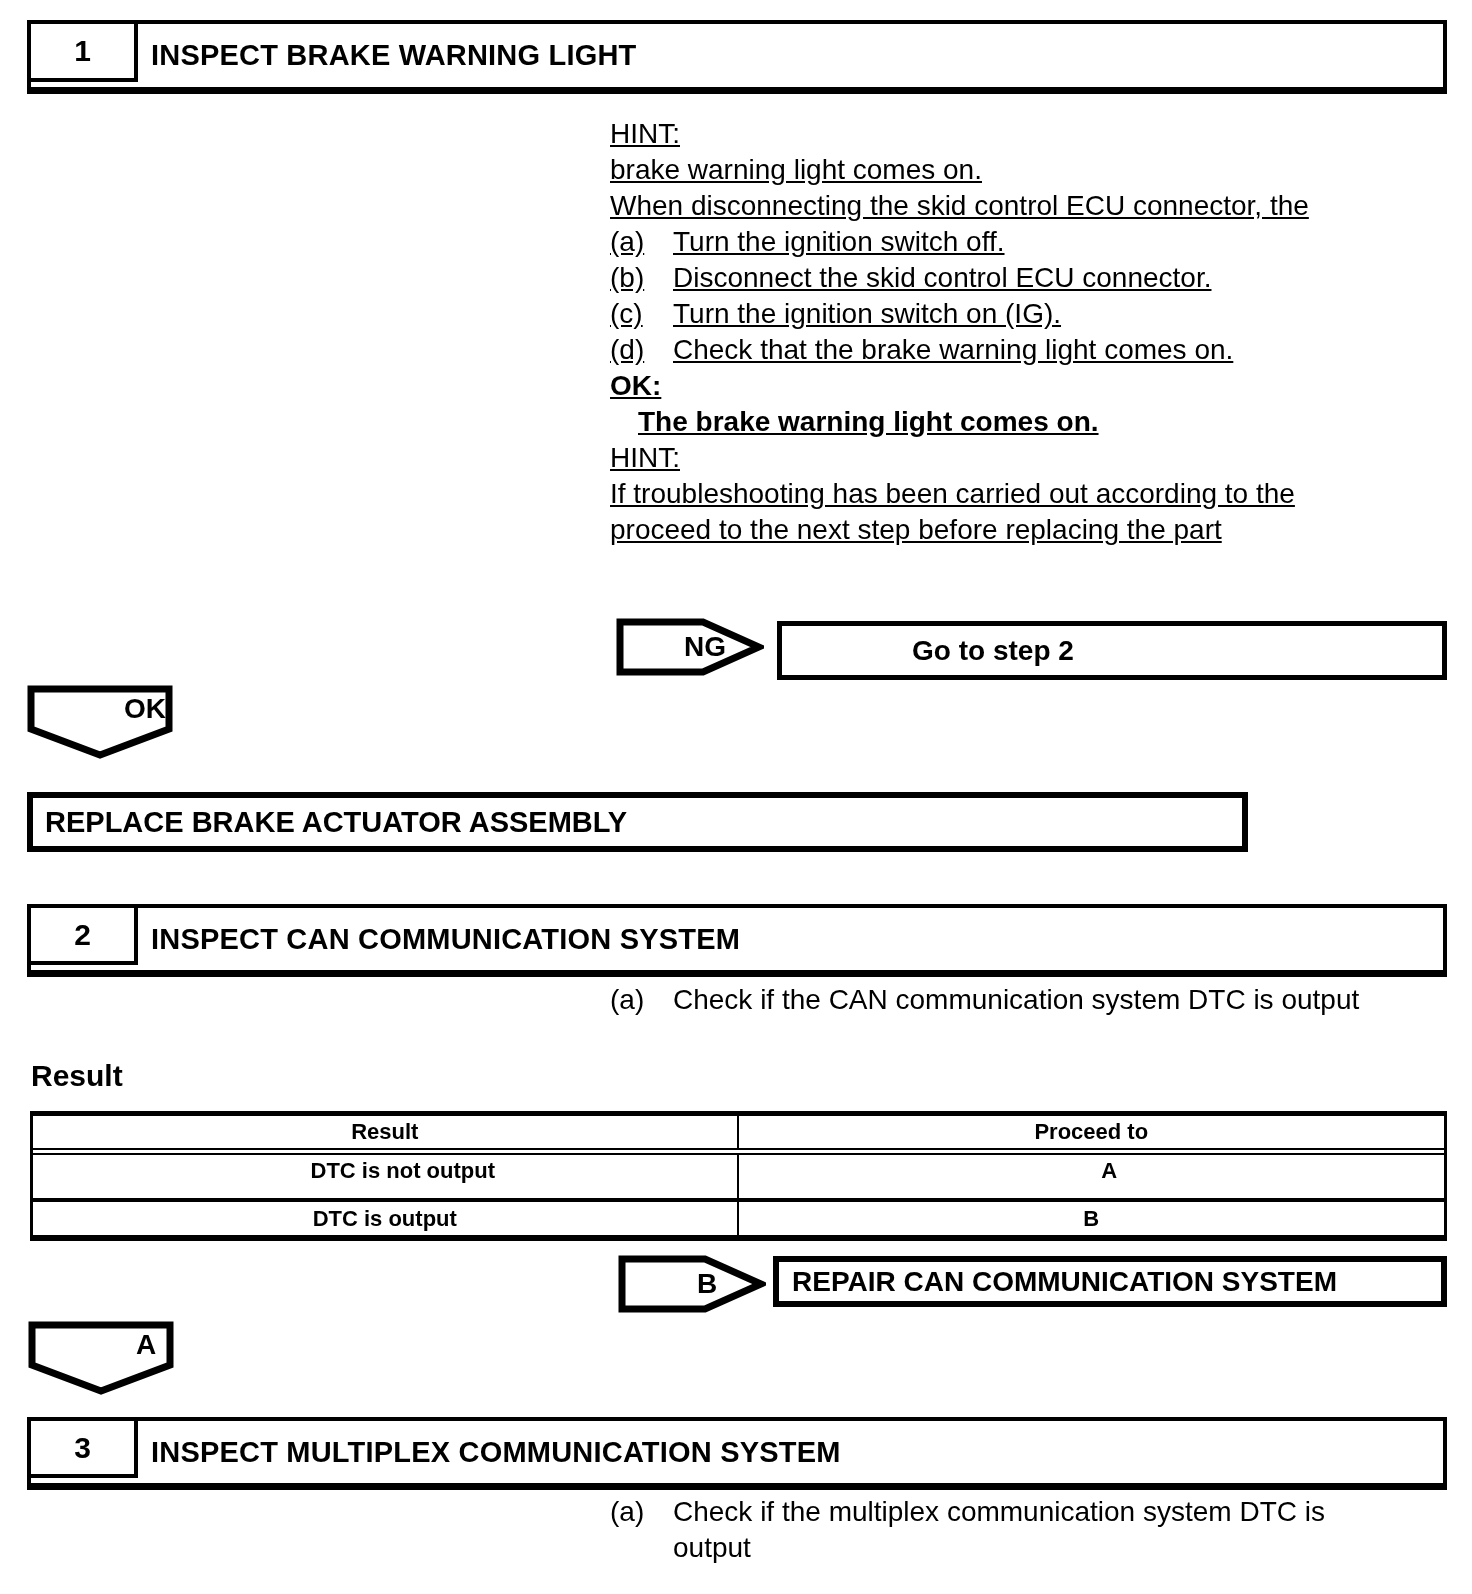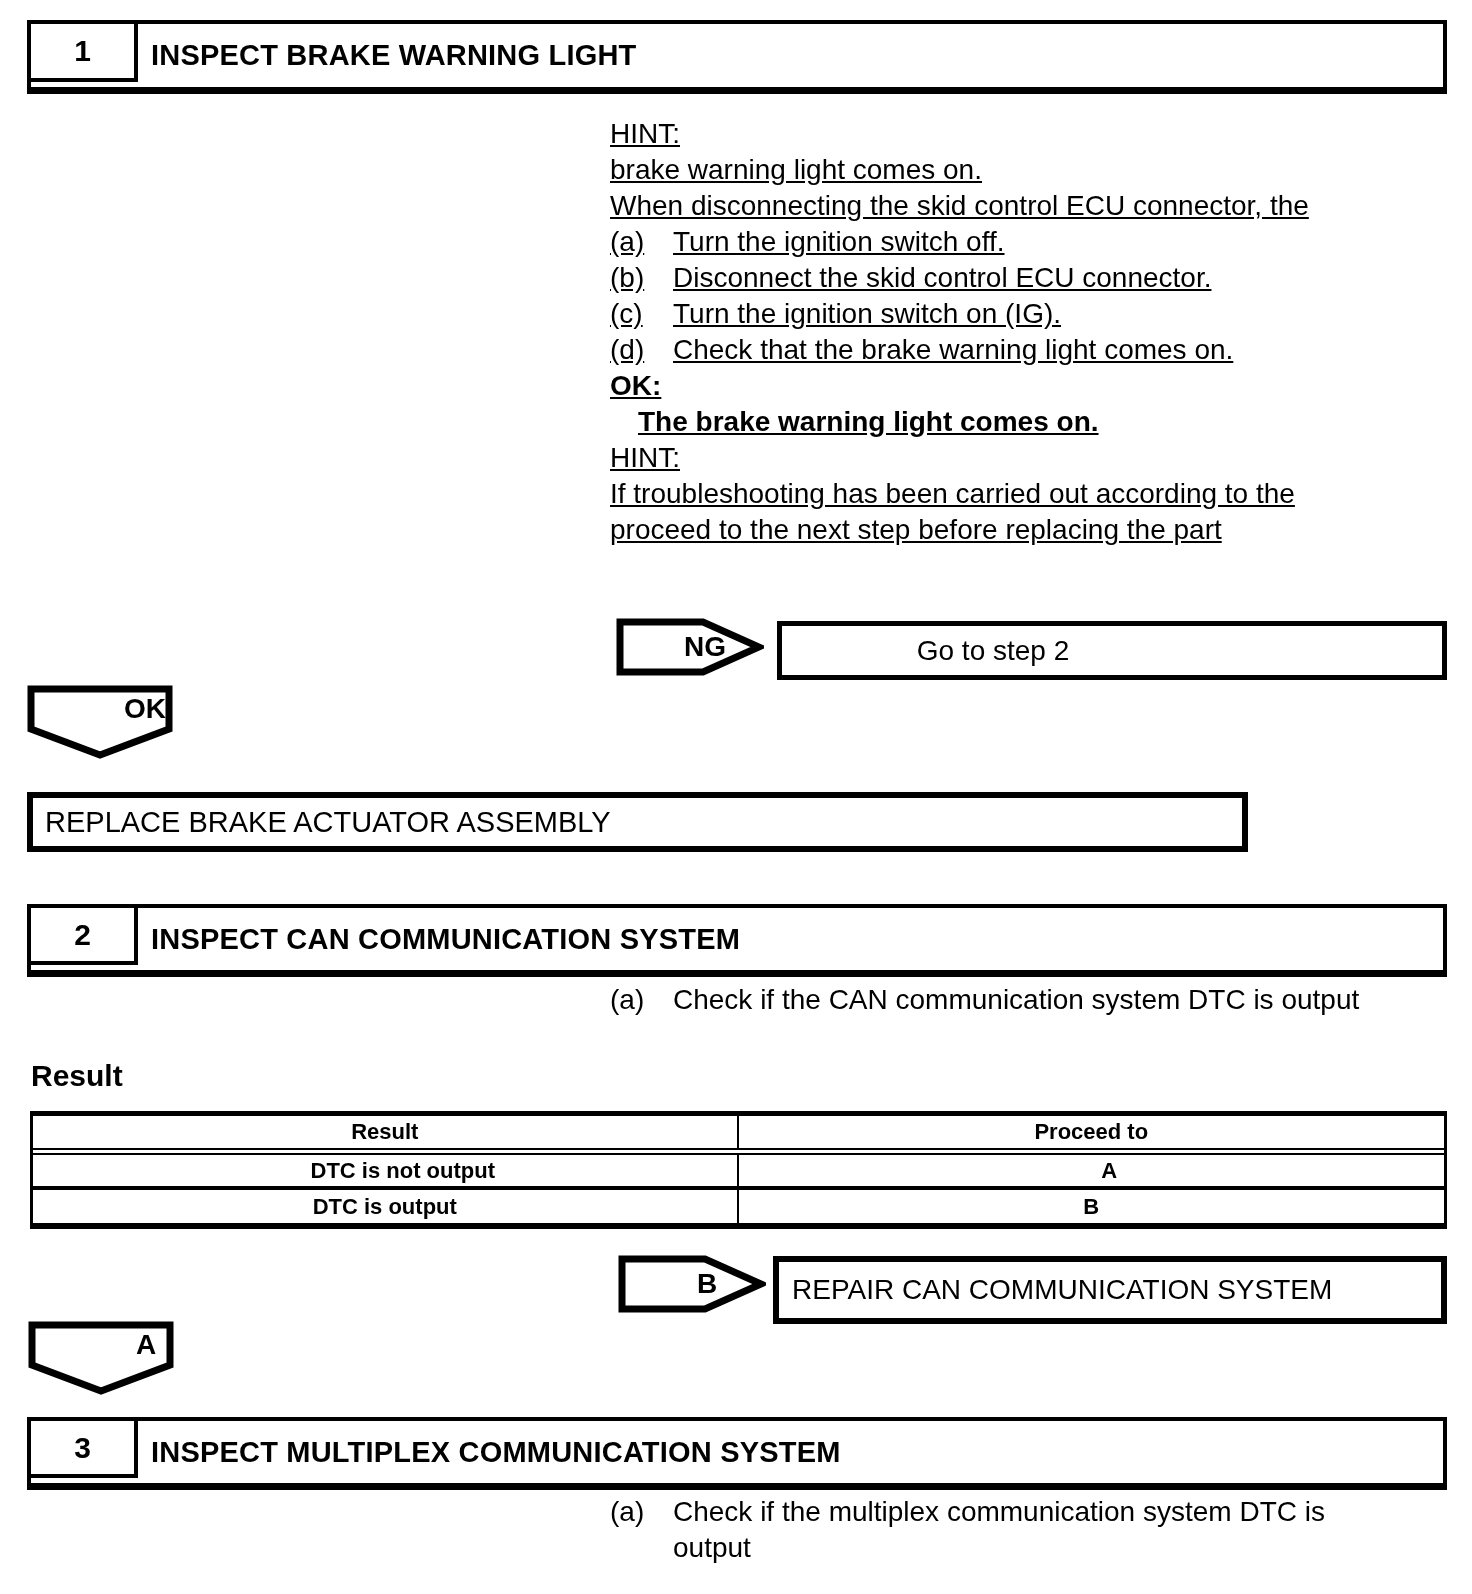--- a/index.html
+++ b/index.html
@@ -45,45 +45,45 @@
     position:absolute;display:flex;align-items:center;justify-content:center;
     font-weight:bold;font-size:28px;padding-left:45px;
   }
   .tag-right .tag-label{left:0;top:0;width:88px;height:100%;}
   .tag-down  .tag-label{left:0;top:2px;width:100%;height:44px;}
 
   
   .action-box{
     box-sizing:border-box;border:6px solid #000;background:#fff;
     display:flex;align-items:center;
-    font-weight:normal;font-size:28px;white-space:nowrap;
+    font-weight:bold;font-size:28px;white-space:nowrap;
   }
   .goto-box{
     left:777px;width:670px;height:59px;border-width:5px;
     justify-content:center;padding-right:238px;
   }
   .wide-box{left:27px;width:1221px;height:60px;padding-left:12px;font-size:29px;}
-  .repair-box{left:773px;width:674px;height:68px;padding-left:13px;}
+  .repair-box{left:773px;width:674px;height:51px;padding-left:13px;}
 
   
   .result-label{left:31px;font-weight:bold;font-size:30px;}
   .rtable{
     left:30px;width:1417px;box-sizing:border-box;background:#fff;
     border:3px solid #000;border-top-width:5px;border-bottom-width:6px;
   }
   .rrow{display:flex;}
   .rrow.hdr{border-bottom:7px double #000;}
   .rrow.mid{border-bottom:4px solid #000;}
   .rcell{
     box-sizing:border-box;width:50%;text-align:center;
     font-weight:bold;font-size:22px;white-space:nowrap;
   }
   .rcell.c1{border-right:2px solid #000;}
   .rrow.hdr .rcell{line-height:32px;height:32px;}
-  .rrow.mid .rcell{line-height:31px;height:31px;margin-left:36px;}
+  .rrow.mid .rcell{line-height:31px;height:43px;margin-left:36px;}
   .rrow.last .rcell{line-height:33px;height:33px;}
 </style>
 </head>
 <body>
 
 <div class="abs step-header" style="top:20px;height:74px;">
   <div class="step-num">1</div>
   <div class="step-title">INSPECT BRAKE WARNING LIGHT</div>
 </div>
 

